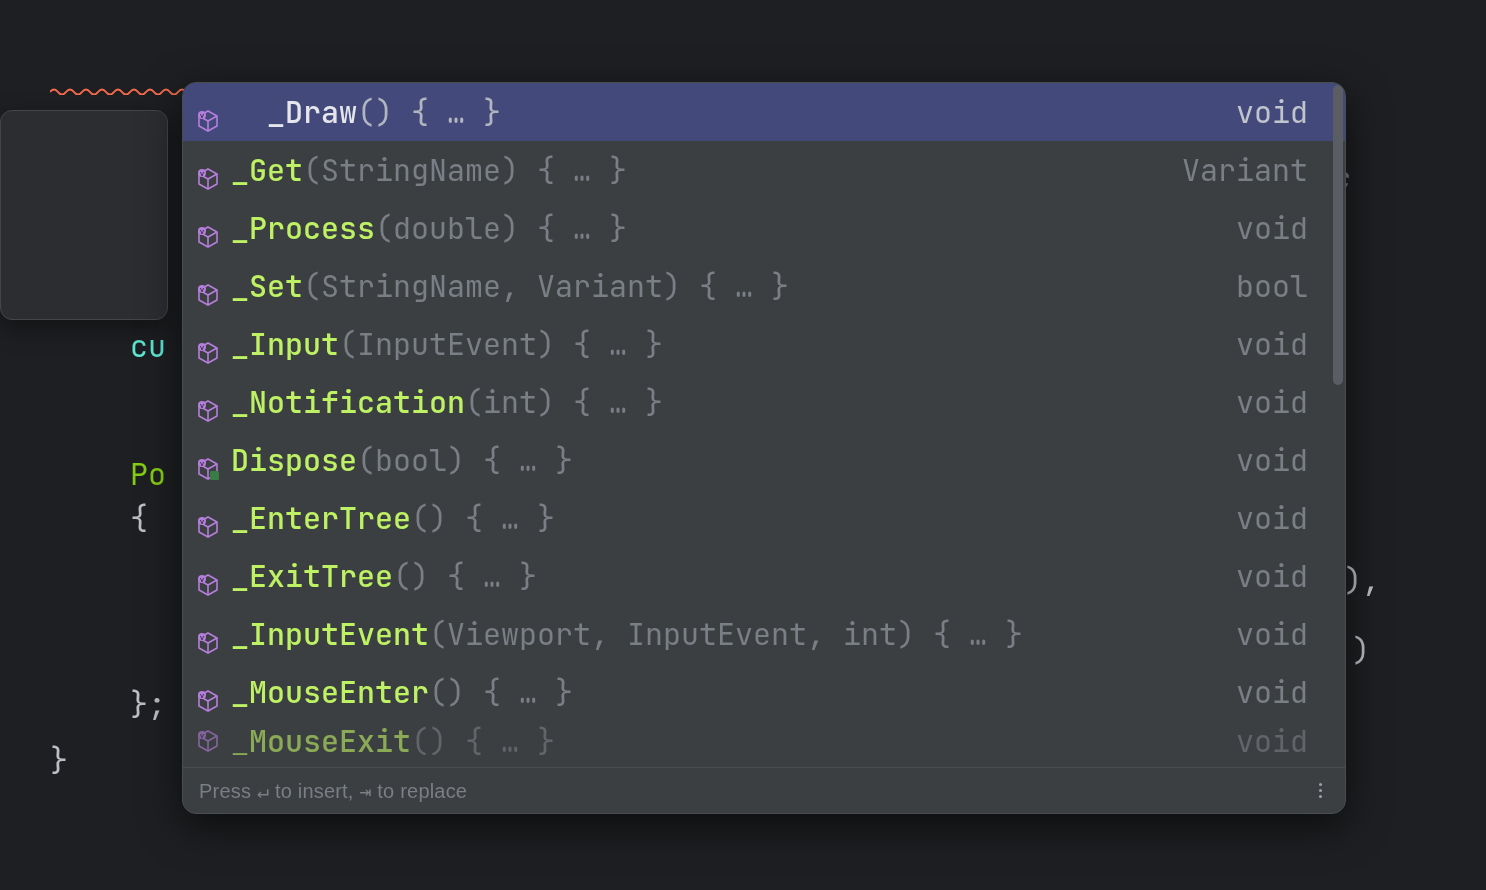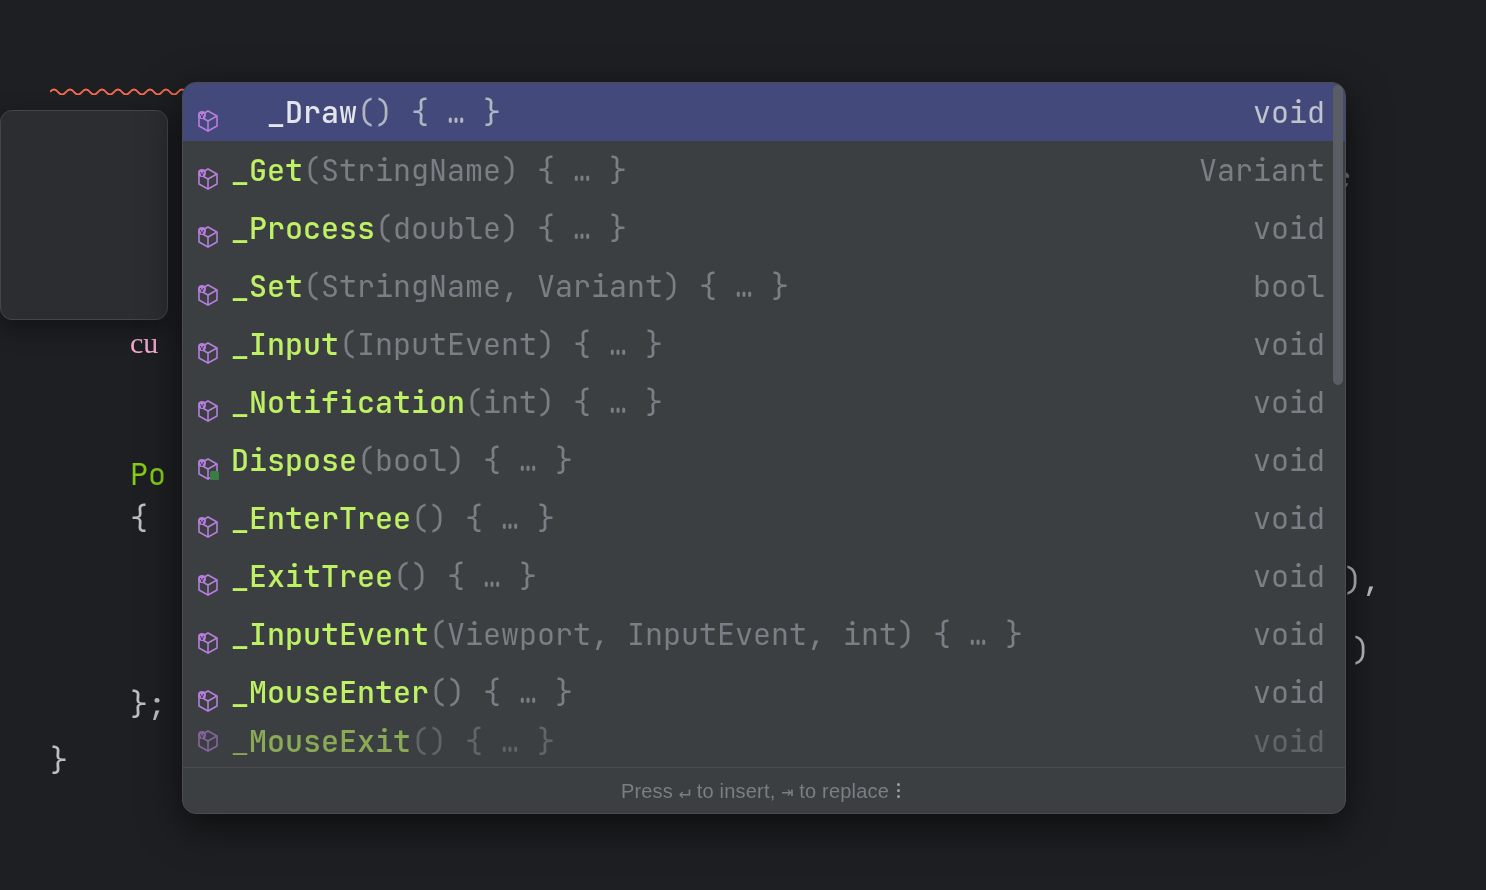--- a/index.html
+++ b/index.html
@@ -40,21 +40,21 @@
 .squiggle svg { width: 100%; height: 100%; }
 
 .code-snippet {
   position: absolute;
   left: 40px;
   font-family: inherit;
   font-size: 30px;
   white-space: pre;
 }
 .snip-manually { top: 144px; left: 0; color: #bcbec4; font-style: italic; }
-.snip-cu { top: 326px; left: 130px; color: #f9a8d4; font-family: Liberation Serif, serif; }
+.snip-cu { top: 326px; left: 130px; color: #5eead4; }
 .snip-po { top: 454px; left: 130px; color: #84cc16; }
 .snip-brace-open { top: 498px; left: 130px; color: #bcbec4; }
 .snip-brace-close { top: 684px; left: 130px; color: #bcbec4; }
 .snip-final-brace { top: 740px; left: 50px; color: #bcbec4; }
 .snip-evic { top: 158px; left: 1279px; color: #7a7e85; font-style: italic; }
 .snip-paren { top: 560px; left: 1344px; color: #bcbec4; }
 .snip-close-paren { top: 630px; left: 1352px; color: #bcbec4; }
 
 .completion-panel-back {
   position: absolute;
@@ -127,33 +127,33 @@
 
 .item-name { color: #bef264; font-weight: 500; }
 .completion-item.selected .item-name { color: #e4e6eb; }
 .item-params { color: #7a7e85; }
 .completion-item.selected .item-params { color: #b0b6c0; }
 
 .item-return {
   color: #7a7e85;
   font-size: 30px;
   font-weight: 400;
-  margin-right: 6px;
+  margin-right: 23px;
 }
 .completion-item.selected .item-return {
   color: #c0c4cc;
 }
 
 .completion-footer {
   height: 46px;
   border-top: 1px solid #4a4d50;
   display: flex;
   align-items: center;
-  padding: 0 28px;
-  justify-content: center;
+  padding: 0 16px;
+  justify-content: space-between;
 }
 .footer-hint {
   color: #7a7e85;
   font-size: 20px;
   font-family: 'Segoe UI', Arial, sans-serif;
   letter-spacing: 0.2px;
 }
 .footer-hint .key-sym { font-family: monospace; }
 .footer-menu {
   width: 18px;

